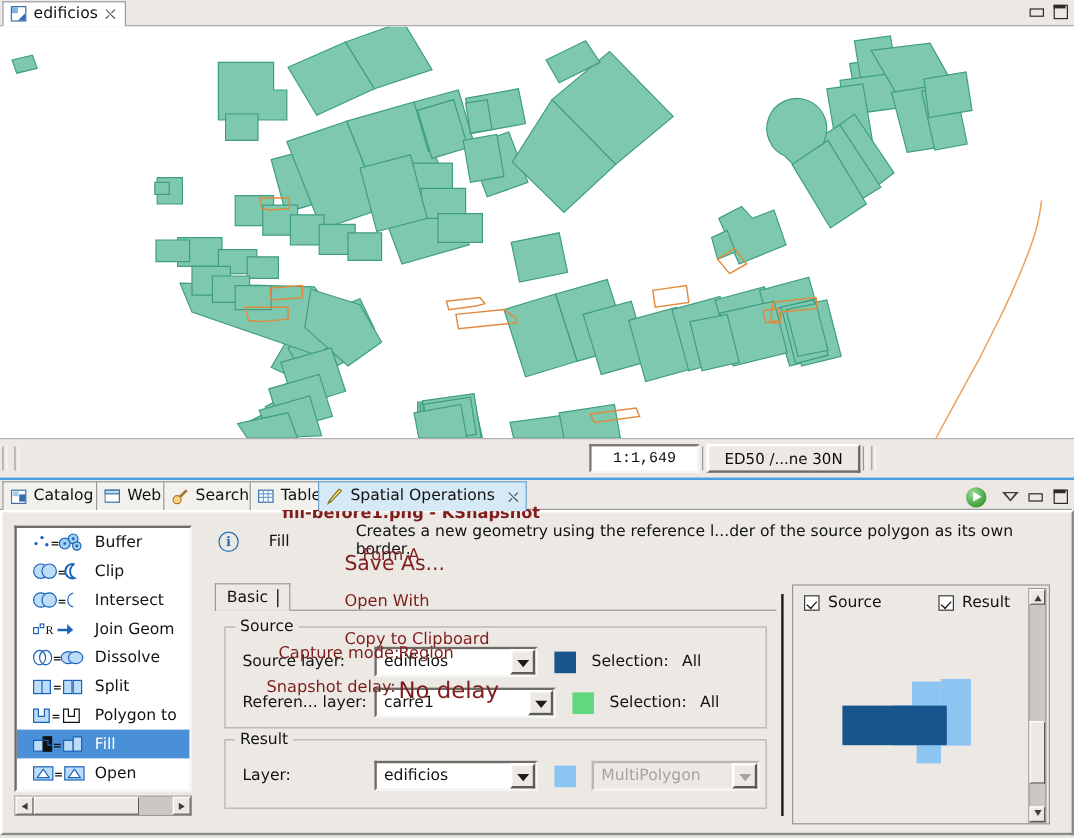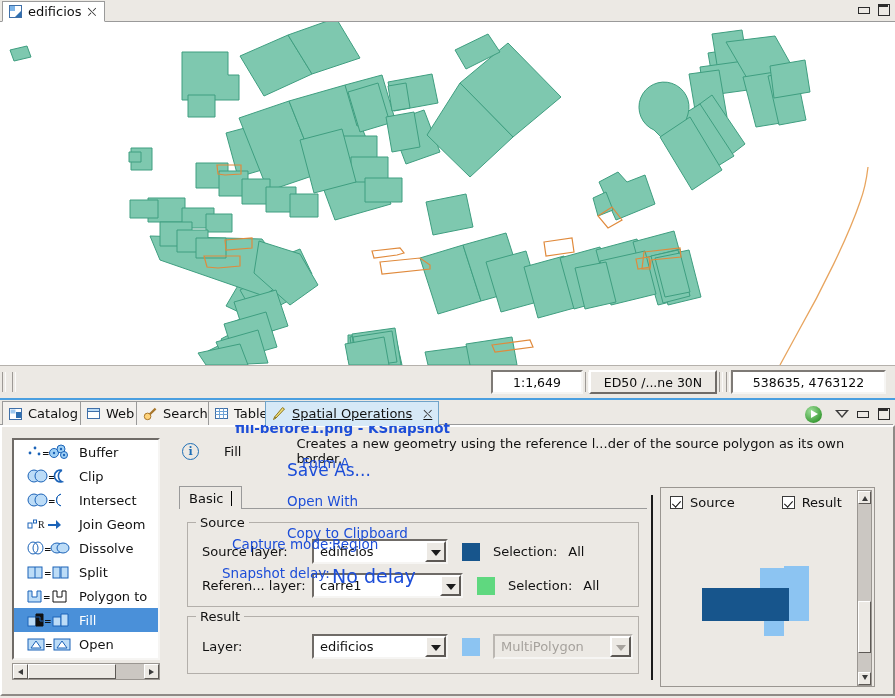--- a/index.html
+++ b/index.html
@@ -51,21 +51,21 @@
   .dock{position:absolute;left:0;top:398px;width:895px;height:300px;background:#ece9e4;}
   .docktabs{position:absolute;left:0;top:2px;width:895px;height:25px;}
   .docktabs:after{content:"";position:absolute;left:0;bottom:0;width:893px;height:1px;background:#9a9a9a;}
   .dtab{position:absolute;top:1px;height:24px;box-sizing:border-box;
     border:1px solid #9a9a9a;border-bottom:none;background:#f3f1ee;
     display:flex;align-items:center;gap:5px;padding:0 6px;font-size:13px;color:#111;cursor:pointer;z-index:2;}
   .dtab.active{background:#d6e9f7;border-color:#6fa3c9;z-index:4;}
   .dtab.active:after{content:"";position:absolute;left:0;bottom:-1px;width:100%;height:1px;background:#d6e9f7;}
   .dtab-hl{position:absolute;left:0;top:0;width:100%;height:2px;background:#4a9fe0;}
 
-  .ghost{position:absolute;color:#1d4ed8;pointer-events:none;user-select:none;z-index:1;}
+  .ghost{position:absolute;color:#7f1d1d;pointer-events:none;user-select:none;z-index:1;}
 
   .playbtn{position:absolute;right:73px;top:6px;width:17px;height:17px;border-radius:50%;
     background:radial-gradient(circle at 35% 30%,#9ede9a,#3f9f3a 70%,#2a7a28);cursor:pointer;}
   .playbtn:after{content:"";position:absolute;left:6px;top:4px;
     border-left:7px solid #ffffff;border-top:4.5px solid transparent;border-bottom:4.5px solid transparent;}
   .chevd{position:absolute;right:46px;top:10px;width:0;height:0;cursor:pointer;
     border-left:7px solid transparent;border-right:7px solid transparent;border-top:8px solid #3c3c3c;}
   .chevd:after{content:"";position:absolute;left:-4px;top:-7px;
     border-left:4px solid transparent;border-right:4px solid transparent;border-top:5px solid #ece9e4;}
   .dockwb{position:absolute;top:8px;width:13px;height:11px;cursor:pointer;}
@@ -302,26 +302,25 @@
         </g>
 
         <path d="M 860,180 C 848,215 822,268 798,310 L 780,343" fill="none" stroke="#e8a55f" stroke-width="1.3"></path>
         <path d="M 868,145 C 866,162 863,172 860,180" fill="none" stroke="#e8a55f" stroke-width="1.3"></path>
       </svg>
     </div>
 
     <div class="statusbar">
       <span class="sb-sep" style="left:2px;"></span>
       <span class="sb-sep" style="left:12px;"></span>
-      <div class="sb-field" style="left:491px;width:92px;">1:1,649</div>
+      <div class="sb-field" style="left:491px;width:92px;font-family:Liberation Mono, monospace;">1:1,649</div>
       <span class="sb-sep" style="left:585px;"></span>
       <div class="sb-btn" style="left:589px;width:128px;">ED50 /...ne 30N</div>
       <span class="sb-sep" style="left:719px;"></span>
       <span class="sb-sep" style="left:726px;"></span>
-      <div class="sb-field" style="left:731px;width:155px;">538635, 4763122</div>
     </div>
   </div>
 
   <div class="dock">
     <div class="dtab-hl"></div>
 
     <div class="docktabs">
 
       <div class="ghost" style="left:235px;top:20px;font-size:13.5px;font-weight:bold;">fill-before1.png - KSnapshot</div>
 
@@ -351,21 +350,21 @@
       </div>
 
       <div class="dtab" style="left:208px;">
         <svg width="14" height="14" viewBox="0 0 14 14">
           <rect x="0.5" y="1.5" width="12" height="10" fill="#fff" stroke="#3f6fa8"></rect>
           <path d="M0.5 4.5H12.5M0.5 7.5H12.5M4.5 1.5V11.5M8.5 1.5V11.5" stroke="#6fa3d6"></path>
         </svg>
         <span>Table</span>
       </div>
 
-      <div class="dtab active" style="left:265px;text-decoration:underline;">
+      <div class="dtab active" style="left:265px;">
         <svg width="15" height="14" viewBox="0 0 15 14">
           <path d="M1.5 12.5 L4 11 L12.5 2 L10.5 0.6 L2.6 10 Z" fill="#f2e07a" stroke="#8a7520"></path>
           <path d="M2.6 10 L4 11" stroke="#8a7520"></path>
         </svg>
         <span>Spatial Operations</span>
         <span class="closex" style="margin-left:6px;">⛌</span>
       </div>
 
       <div class="playbtn"></div>
       <div class="chevd"></div>

